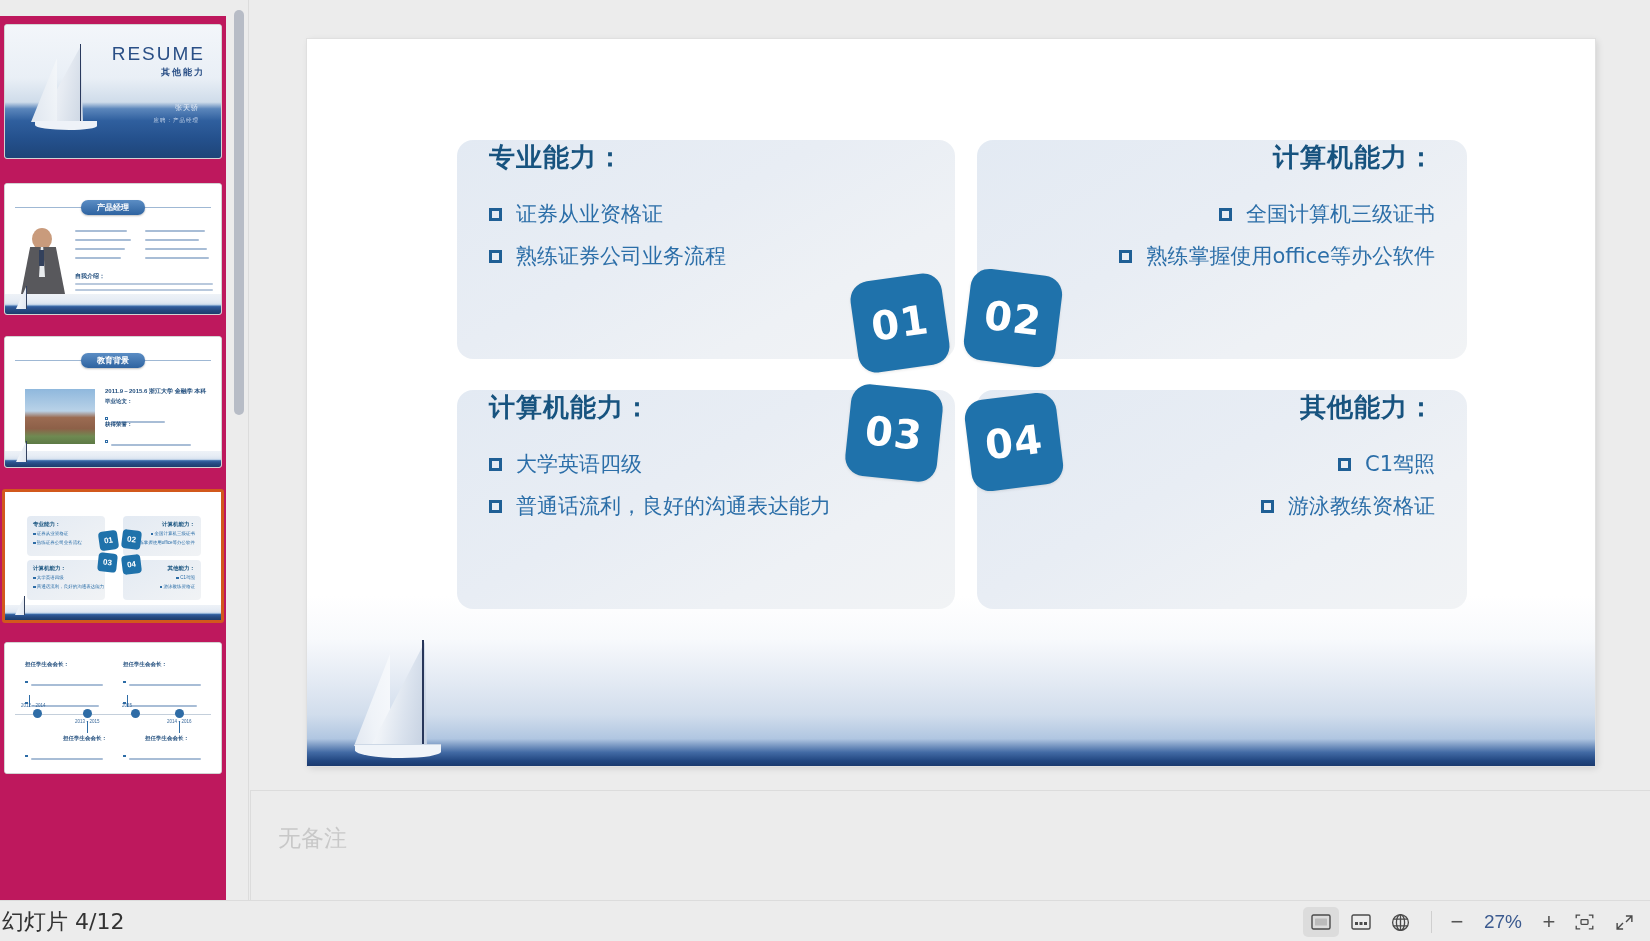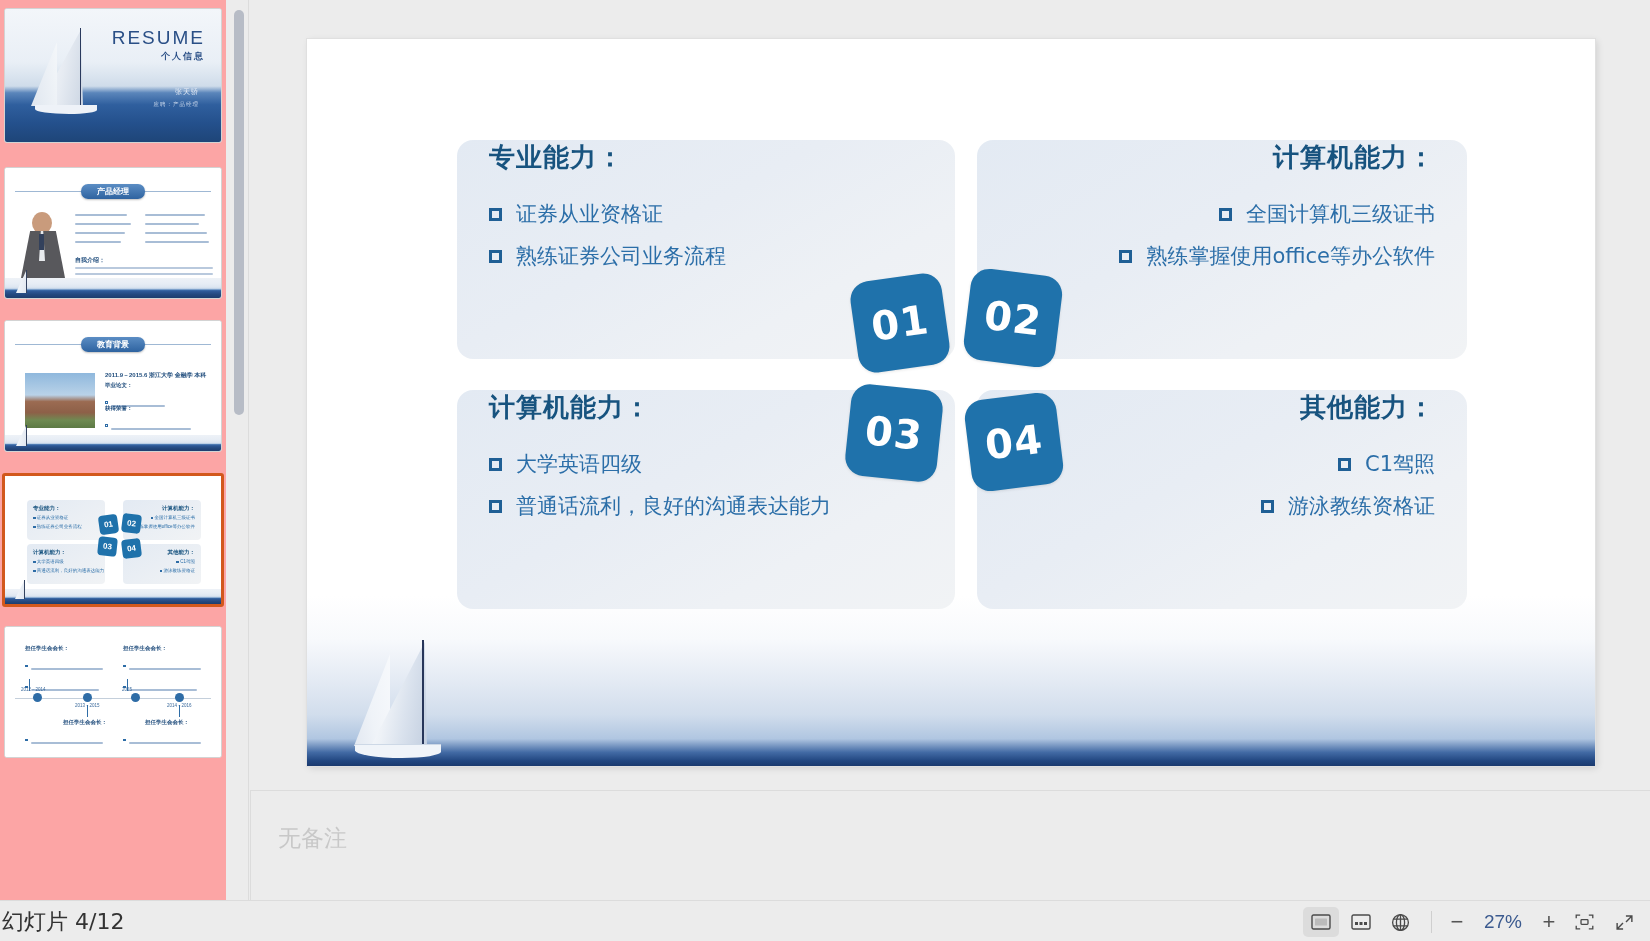--- a/index.html
+++ b/index.html
@@ -6,22 +6,22 @@
   html, body {
     width: 1650px; height: 941px;
     overflow: hidden;
     font-family: "Liberation Sans", "DejaVu Sans", sans-serif;
     background: #ececec;
   }
   #app { position: relative; width: 1650px; height: 941px; background: #ececec; }
 
   
   #thumb-panel {
-    position: absolute; left: 0; top: 0; width: 226px; height: 900px;
-    background: #fca5a5; overflow: hidden;
+    position: absolute; left: 0; top: 16px; width: 226px; height: 900px;
+    background: #be185d; overflow: hidden;
   }
   .thumb {
     position: absolute; left: 4px; width: 218px;
     background: #fff;
     border: 1px solid #d3d3d3;
     border-radius: 3px;
     overflow: hidden;
   }
   .thumb.selected { border: 3px solid #d2581c; left: 2px; width: 222px; }
 
@@ -216,21 +216,21 @@
                       background:linear-gradient(100deg,#fbfcfe,#e6ebf2 55%,#ccd6e3);
                       clip-path:polygon(95% 0%,100% 100%,0% 100%);"></div>
           <div style="position:absolute; right:48px; bottom:10px; width:26px; height:64px;
                       background:linear-gradient(80deg,#dfe6ef,#f4f7fa);
                       clip-path:polygon(100% 0%,100% 100%,0% 100%);"></div>
           <div style="position:absolute; right:24px; bottom:10px; width:1.5px; height:78px; background:#2a3a5e;"></div>
           <div style="position:absolute; right:8px; bottom:2px; width:62px; height:9px; background:#eef2f8; border-radius:0 0 45% 55%;"></div>
         </div>
         <div class="t1-title">
           <span>RESUME</span>
-          <div class="t1-sub">个人信息</div>
+          <div class="t1-sub">其他能力</div>
         </div>
         <div class="t1-name">张天骄</div>
         <div class="t1-role">应聘：产品经理</div>
       </div>
     </div>
 
     <div class="thumb" style="left:4px; top:167px; height:132px;">
       <div style="position:relative;width:100%;height:100%;background:#fff;overflow:hidden;">
         <div class="hrule" style="left:10px; right:10px; top:23px;"></div>
         <div class="pill" style="position:absolute; left:76px; top:16px; width:64px; height:15px; line-height:15px; font-size:8px;">产品经理</div>

